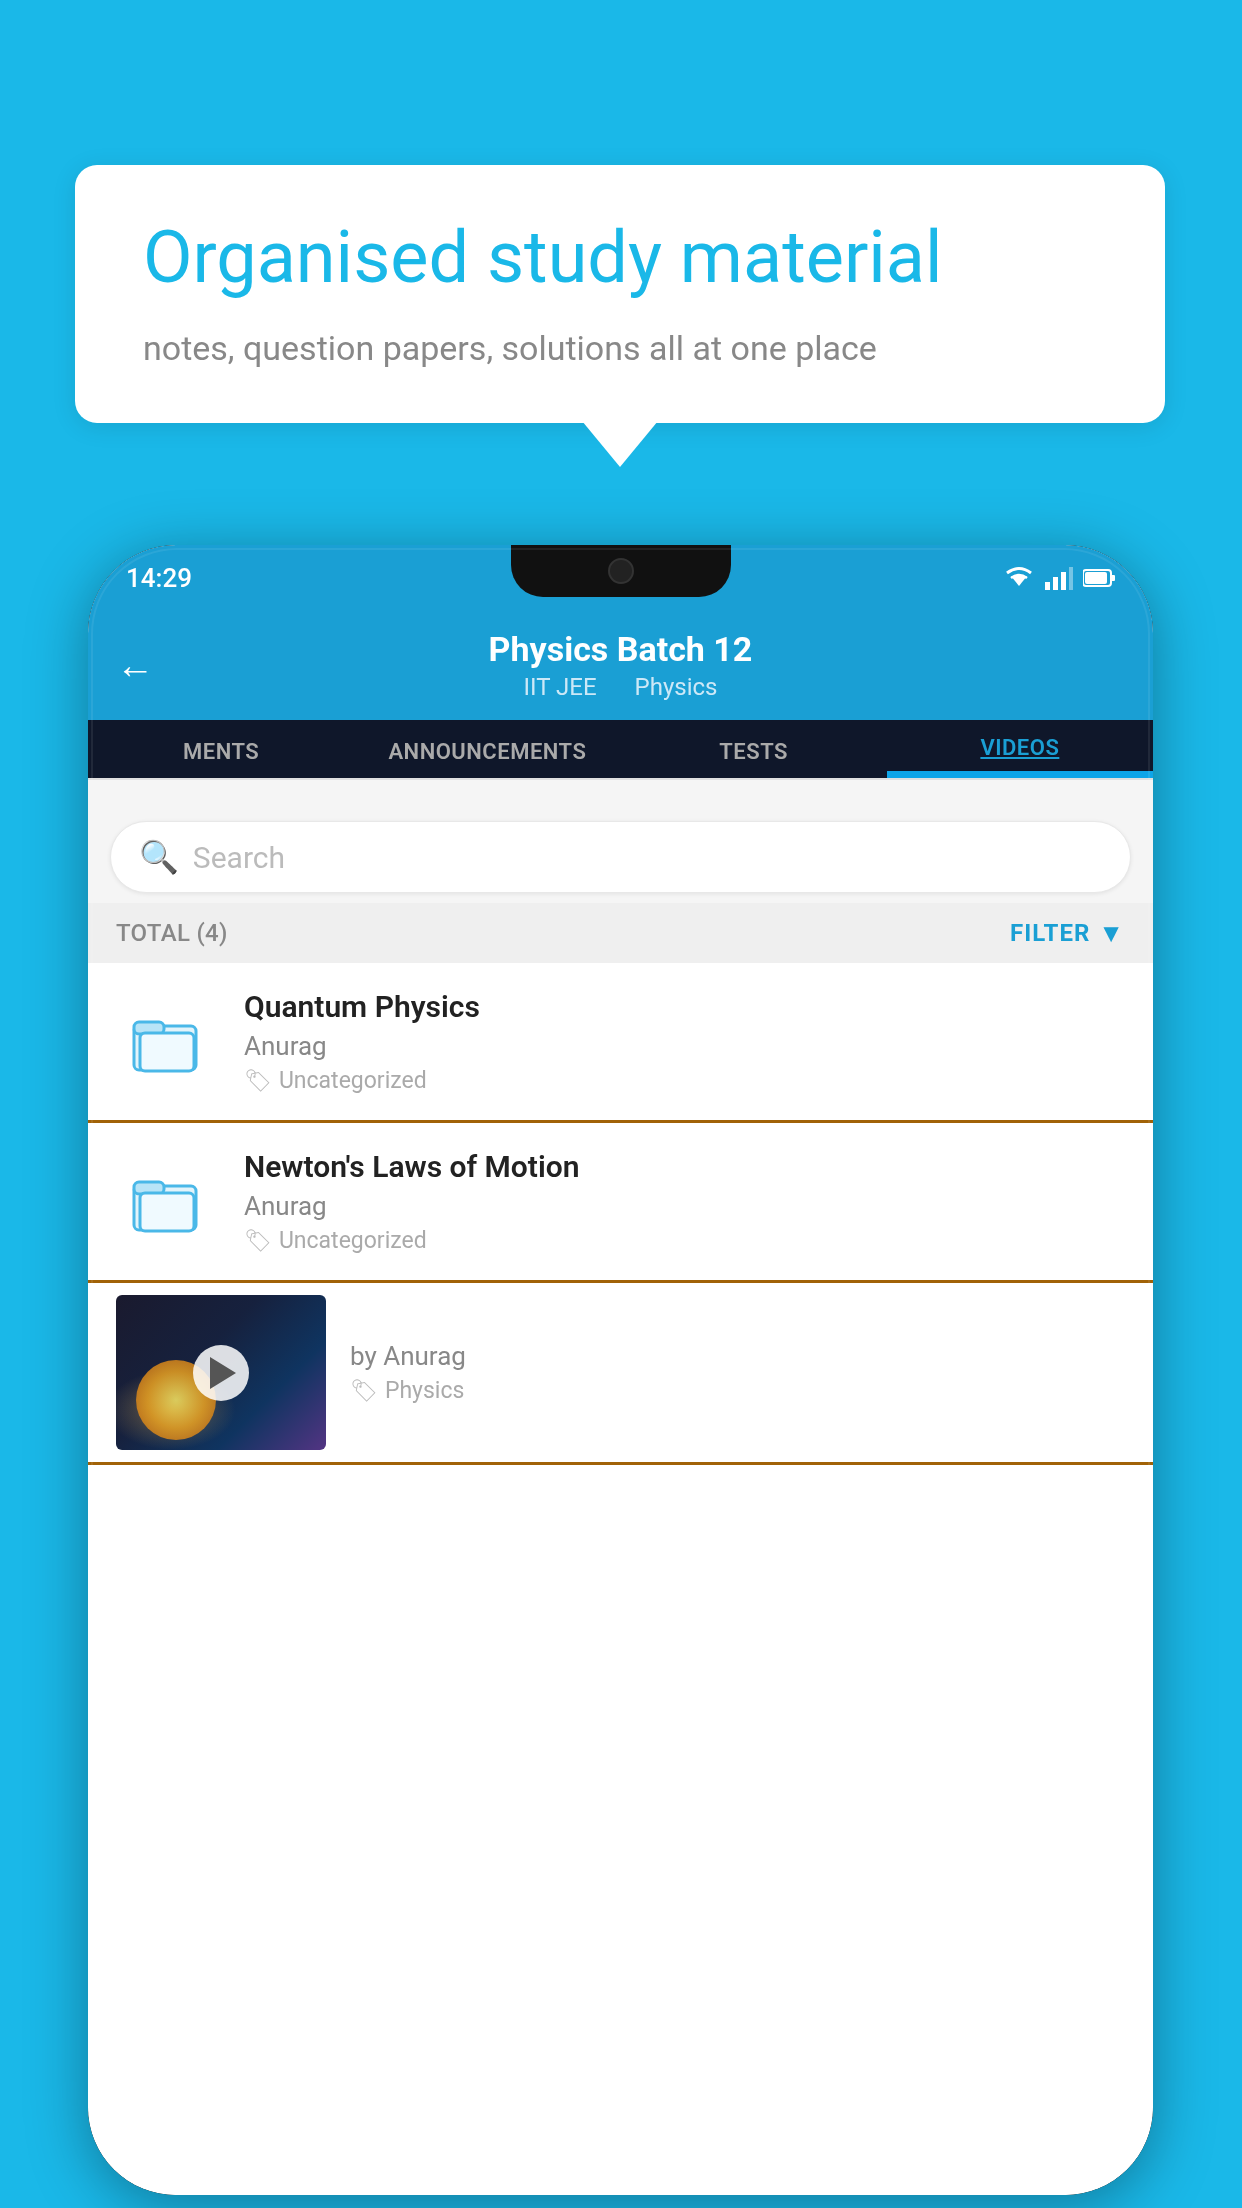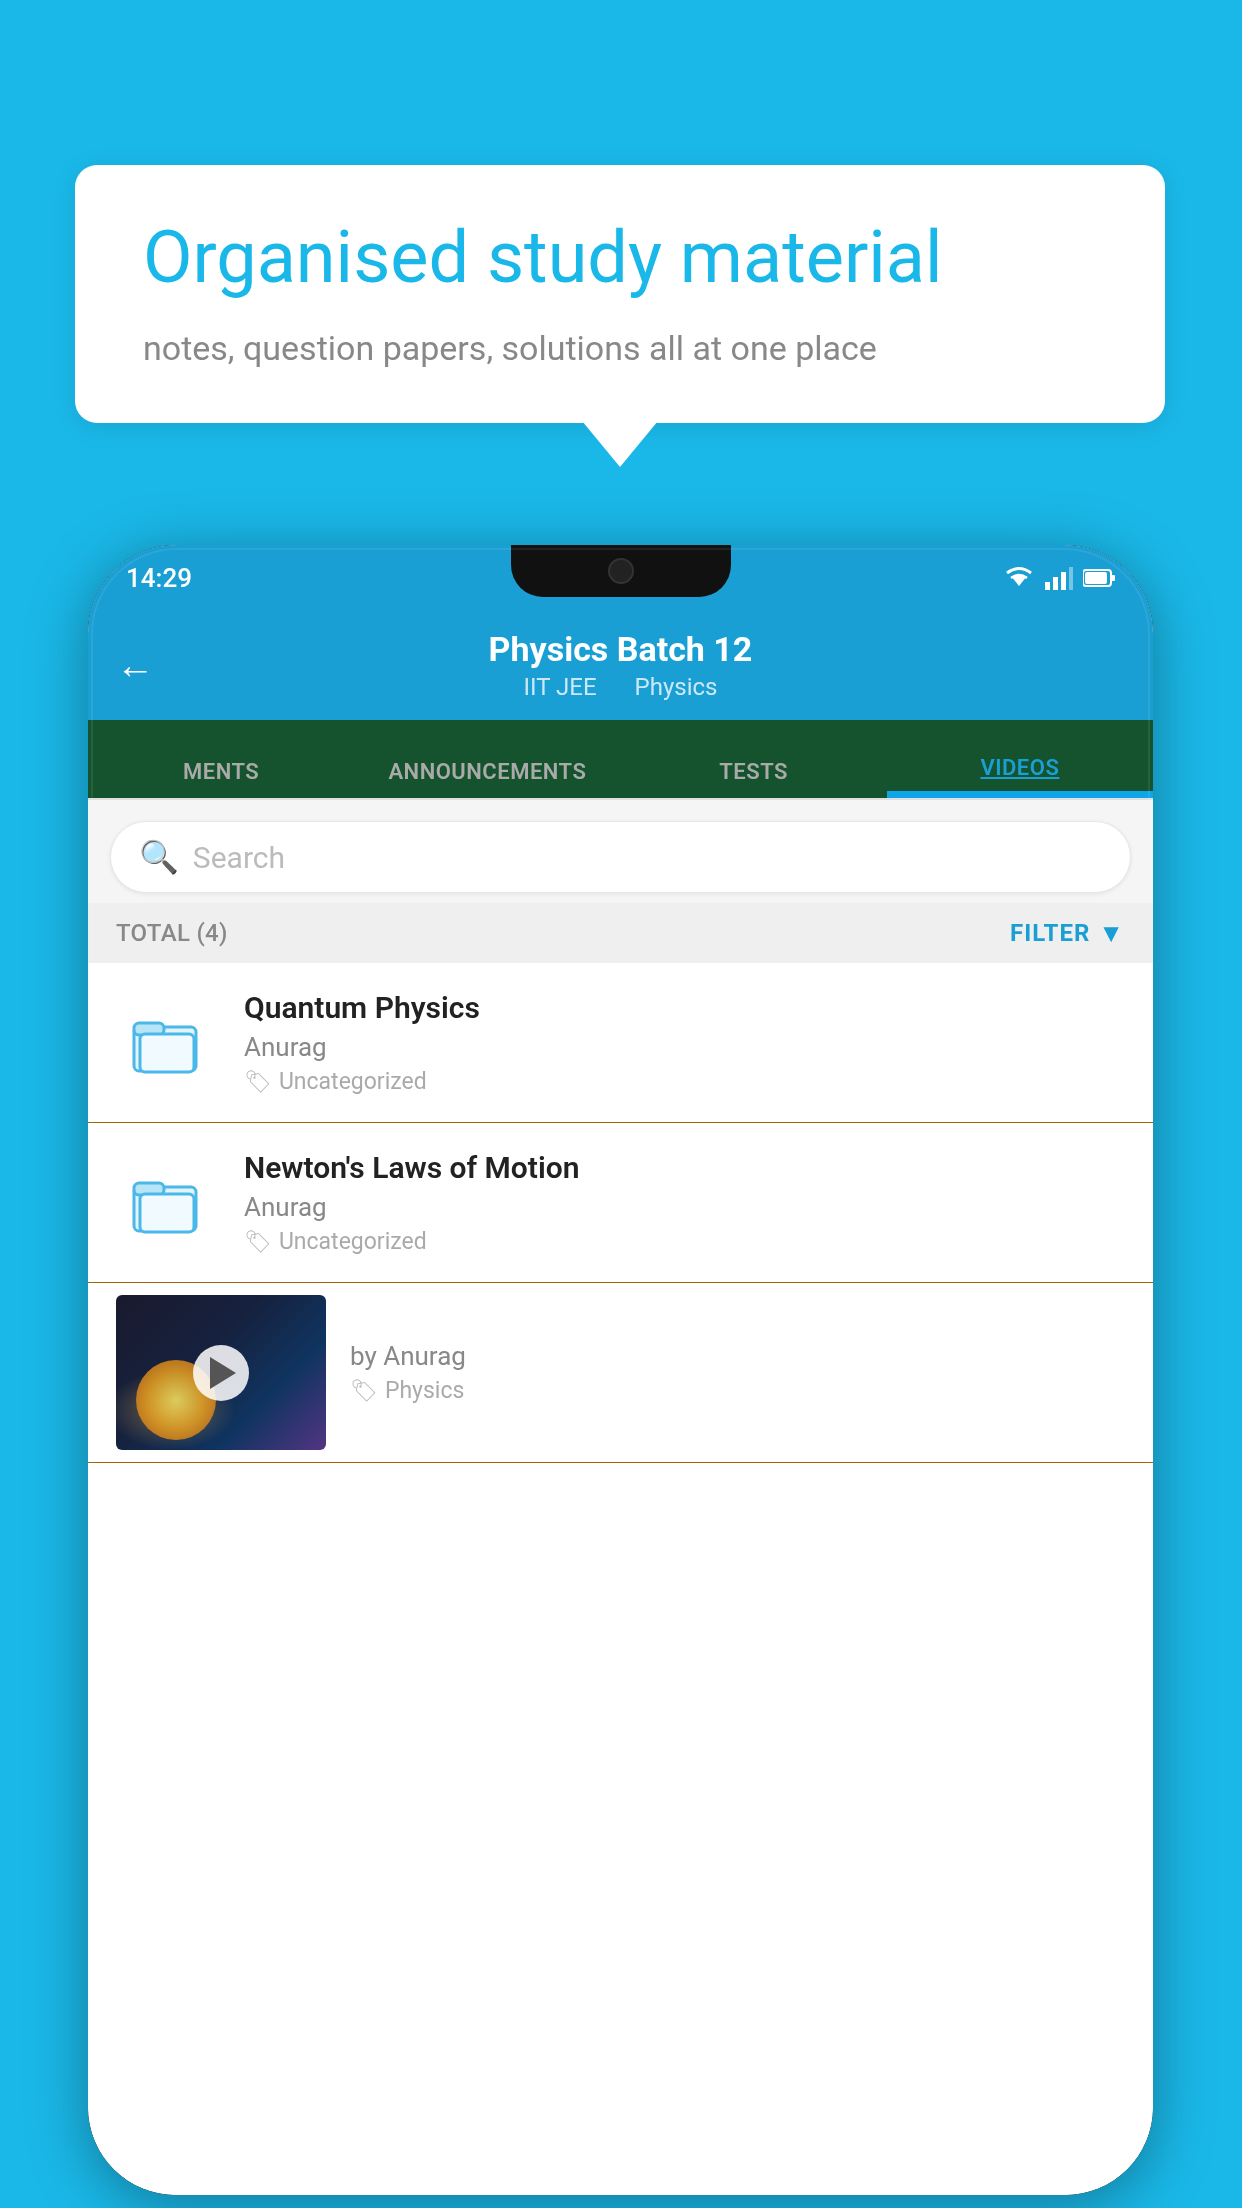--- a/index.html
+++ b/index.html
@@ -158,22 +158,22 @@
     .top-bar-subtitle span {
       margin: 0 8px;
     }
 
     
     .tabs {
       position: absolute;
       top: 175px;
       left: 0;
       right: 0;
-      height: 80px;
-      background: #14532d;
+      height: 60px;
+      background: #0f172a;
       display: flex;
       align-items: flex-end;
       border-bottom: 2px solid #e0e0e0;
       z-index: 30;
     }
     .tab-item {
       flex: 1;
       text-align: center;
       font-size: 22px;
       font-weight: 600;
@@ -263,21 +263,21 @@
       bottom: 0;
       background: #fff;
       overflow: hidden;
     }
 
     
     .list-item {
       display: flex;
       align-items: center;
       padding: 12px 28px;
-      border-bottom: 1px solid #a16207;
+      border-bottom: 3px solid #a16207;
       background: #fff;
       min-height: 160px;
     }
     .list-item-icon {
       width: 100px;
       height: 100px;
       display: flex;
       align-items: center;
       justify-content: center;
       margin-right: 28px;

